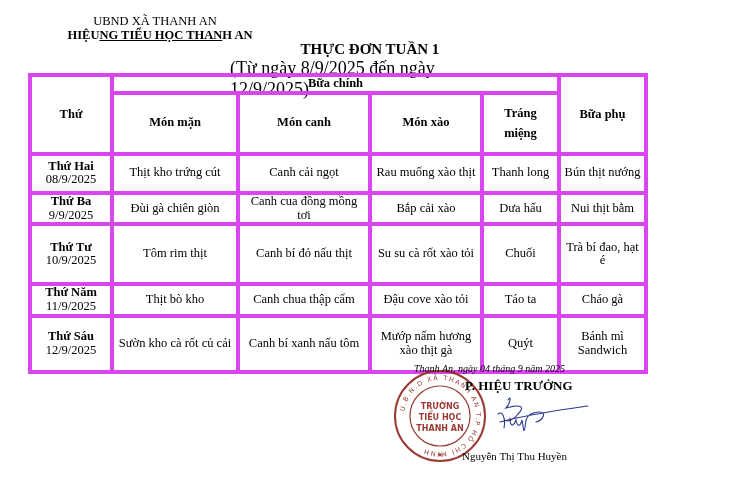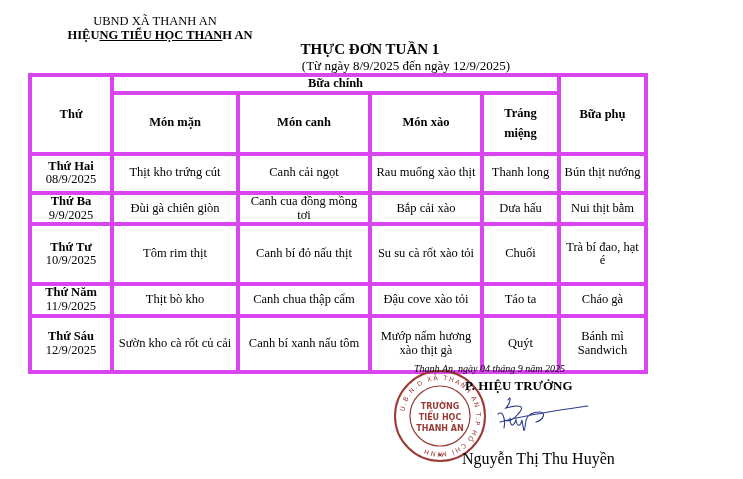--- a/index.html
+++ b/index.html
@@ -3,31 +3,31 @@
 <meta charset="utf-8">
 <style>
   html, body { margin:0; padding:0; background:#ffffff; }
   body { width:743px; height:479px; position:relative; overflow:hidden;
          font-family:"Liberation Serif", "DejaVu Serif", serif; color:#000; }
   .abs { position:absolute; }
   .org1 { left:60px; top:14px; width:190px; text-align:center; font-size:12.5px; }
   .org2 { left:55px; top:28px; width:210px; text-align:center; font-size:12.5px; font-weight:bold; }
   .org2 .ul { text-decoration:underline; }
   .title { left:250px; top:41px; width:240px; text-align:center; font-size:15px; font-weight:bold; }
-  .subtitle { left:230px; top:58px; width:280px; text-align:right; font-size:13px; }
+  .subtitle { left:230px; top:58px; width:280px; text-align:left; font-size:18px; }
   table.menu { position:absolute; left:28px; top:73px; border-collapse:collapse;
                font-size:12.5px; table-layout:fixed; }
   table.menu td, table.menu th { border:4px solid #d946ef; text-align:center; vertical-align:middle;
                padding:0 3px; line-height:1.1; }
   table.menu th { font-weight:bold; }
   .day-name { font-weight:bold; display:block; }
   .day-date { display:block; }
   .place-date { left:414px; top:363px; font-style:italic; font-size:10px; }
   .role { left:465px; top:378px; font-weight:bold; font-size:13px; }
-  .signer { left:462px; top:450px; font-size:16px; }
+  .signer { left:462px; top:450px; font-size:11px; }
   .stamp { left:392px; top:368px; width:96px; height:96px; }
   .signature { left:480px; top:392px; width:110px; height:50px; }
 </style>
 </head>
 <body>
 
 <div class="abs org1">UBND XÃ THANH AN</div>
 <div class="abs org2"><span>HIỆU</span><span class="ul">NG TIỂU HỌC THAN</span><span>H AN</span></div>
 
 <div class="abs title">THỰC ĐƠN TUẦN 1</div>

